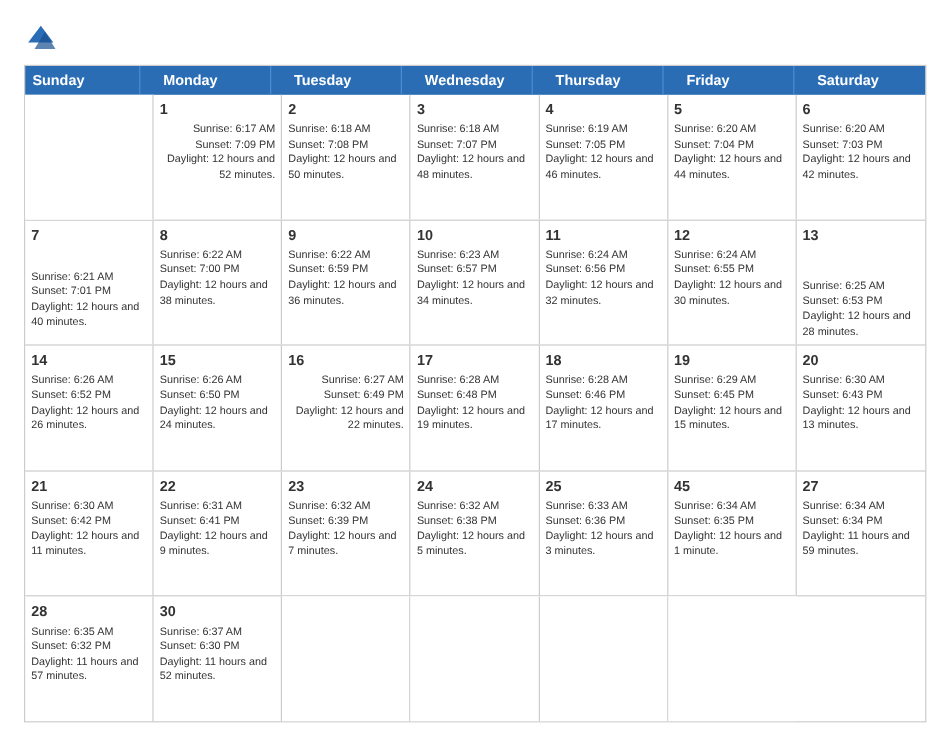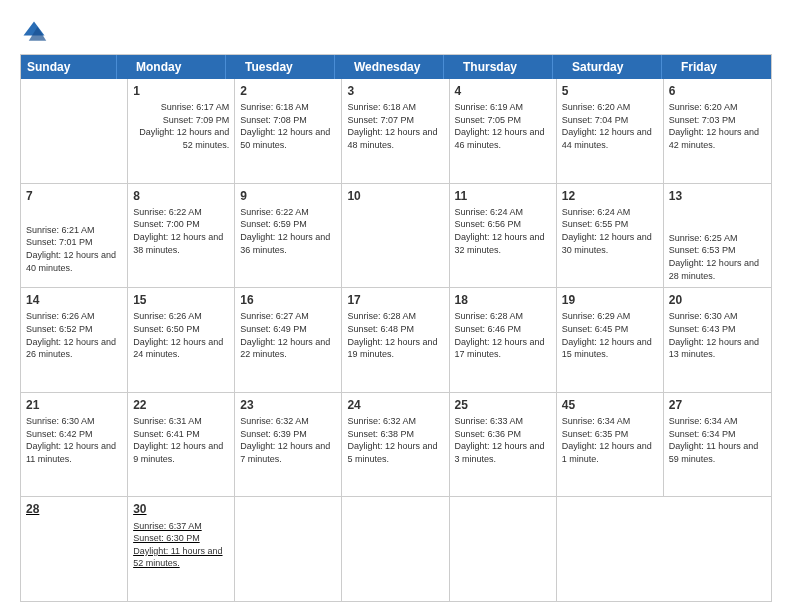--- a/index.html
+++ b/index.html
@@ -69,21 +69,21 @@
       flex: 1;
       display: flex;
       flex-direction: column;
     }
     .cal-week {
       display: grid;
       grid-template-columns: repeat(7, 1fr);
       flex: 1;
       border-bottom: 1px solid #ccc;
     }
-    .cal-week:last-child { border-bottom: none; text-decoration: underline; }
+    .cal-week:last-child { border-bottom: none; }
     .cal-cell {
       border-right: 1px solid #ccc;
       padding: 4px 5px;
       font-size: 9.5px;
       color: #333;
       line-height: 1.35;
       vertical-align: top;
       min-height: 80px;
     }
     .cal-cell:last-child { border-right: none; }
@@ -123,22 +123,22 @@
     </div>
   </div>
 
   <div class="calendar">
     <div class="cal-header-row">
     <div class="cal-header-cell">Sunday</div>
         <div class="cal-header-cell">Monday</div>
         <div class="cal-header-cell">Tuesday</div>
         <div class="cal-header-cell">Wednesday</div>
         <div class="cal-header-cell">Thursday</div>
+        <div class="cal-header-cell">Friday</div>
         <div class="cal-header-cell">Saturday</div>
-        <div class="cal-header-cell">Friday</div>
       </div>
     <div class="cal-body">
     <div class="cal-week">
           <div class="cal-cell empty"></div>
           <div class="cal-cell">
             <div class="day-num">1</div>
             <div class="cell-info" style="white-space: pre-line; text-align: right;">Sunrise: 6:17 AM
 Sunset: 7:09 PM
 Daylight: 12 hours and 52 minutes.</div>
           </div>
@@ -187,20 +187,23 @@
 Daylight: 12 hours and 38 minutes.</div>
           </div>
           <div class="cal-cell">
             <div class="day-num">9</div>
             <div class="cell-info" style="white-space: pre-line;">Sunrise: 6:22 AM
 Sunset: 6:59 PM
 Daylight: 12 hours and 36 minutes.</div>
           </div>
           <div class="cal-cell">
             <div class="day-num">10</div>
+            <div class="cell-info" style="white-space: pre-line;">Sunrise: 6:23 AM
+Sunset: 6:57 PM
+Daylight: 12 hours and 34 minutes.</div>
           </div>
           <div class="cal-cell">
             <div class="day-num">11</div>
             <div class="cell-info" style="white-space: pre-line;">Sunrise: 6:24 AM
 Sunset: 6:56 PM
 Daylight: 12 hours and 32 minutes.</div>
           </div>
           <div class="cal-cell">
             <div class="day-num">12</div>
             <div class="cell-info" style="white-space: pre-line;">Sunrise: 6:24 AM
@@ -222,21 +225,21 @@
 Daylight: 12 hours and 26 minutes.</div>
           </div>
           <div class="cal-cell">
             <div class="day-num">15</div>
             <div class="cell-info" style="white-space: pre-line;">Sunrise: 6:26 AM
 Sunset: 6:50 PM
 Daylight: 12 hours and 24 minutes.</div>
           </div>
           <div class="cal-cell">
             <div class="day-num">16</div>
-            <div class="cell-info" style="white-space: pre-line;">Sunrise: 6:27 AM
+            <div class="cell-info" style="white-space: pre-line; text-align: right;">Sunrise: 6:27 AM
 Sunset: 6:49 PM
 Daylight: 12 hours and 22 minutes.</div>
           </div>
           <div class="cal-cell">
             <div class="day-num">17</div>
             <div class="cell-info" style="white-space: pre-line;">Sunrise: 6:28 AM
 Sunset: 6:48 PM
 Daylight: 12 hours and 19 minutes.</div>
           </div>
           <div class="cal-cell">
@@ -298,20 +301,23 @@
           <div class="cal-cell">
             <div class="day-num">27</div>
             <div class="cell-info" style="white-space: pre-line;">Sunrise: 6:34 AM
 Sunset: 6:34 PM
 Daylight: 11 hours and 59 minutes.</div>
           </div>
         </div>
         <div class="cal-week">
           <div class="cal-cell">
             <div class="day-num">28</div>
+            <div class="cell-info" style="white-space: pre-line;">Sunrise: 6:35 AM
+Sunset: 6:32 PM
+Daylight: 11 hours and 57 minutes.</div>
           </div>
           <div class="cal-cell">
             <div class="day-num">30</div>
             <div class="cell-info" style="white-space: pre-line;">Sunrise: 6:37 AM
 Sunset: 6:30 PM
 Daylight: 11 hours and 52 minutes.</div>
           </div>
           <div class="cal-cell empty"></div>
           <div class="cal-cell empty"></div>
           <div class="cal-cell empty"></div>

